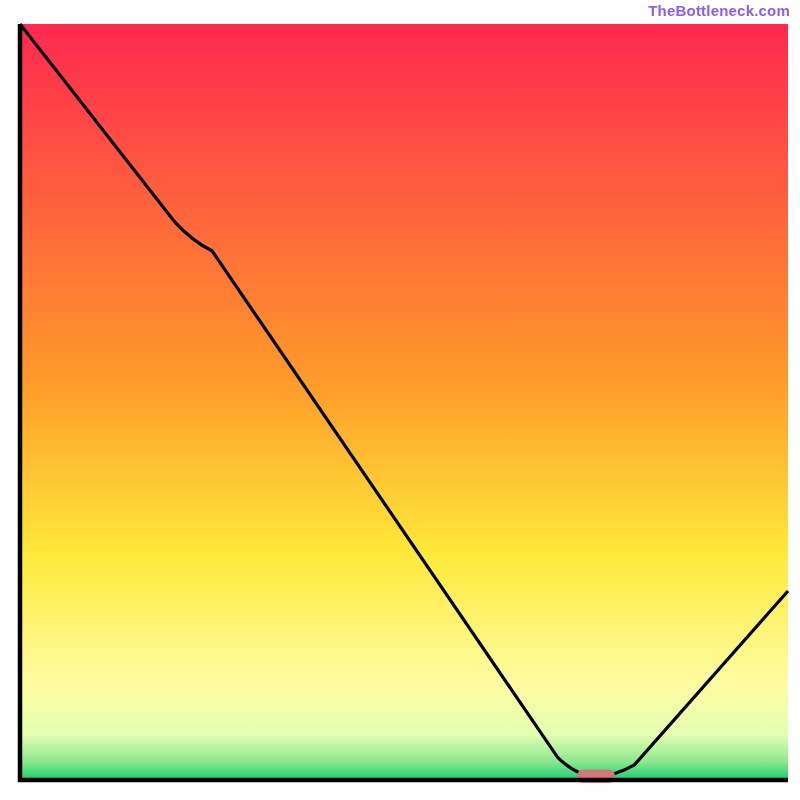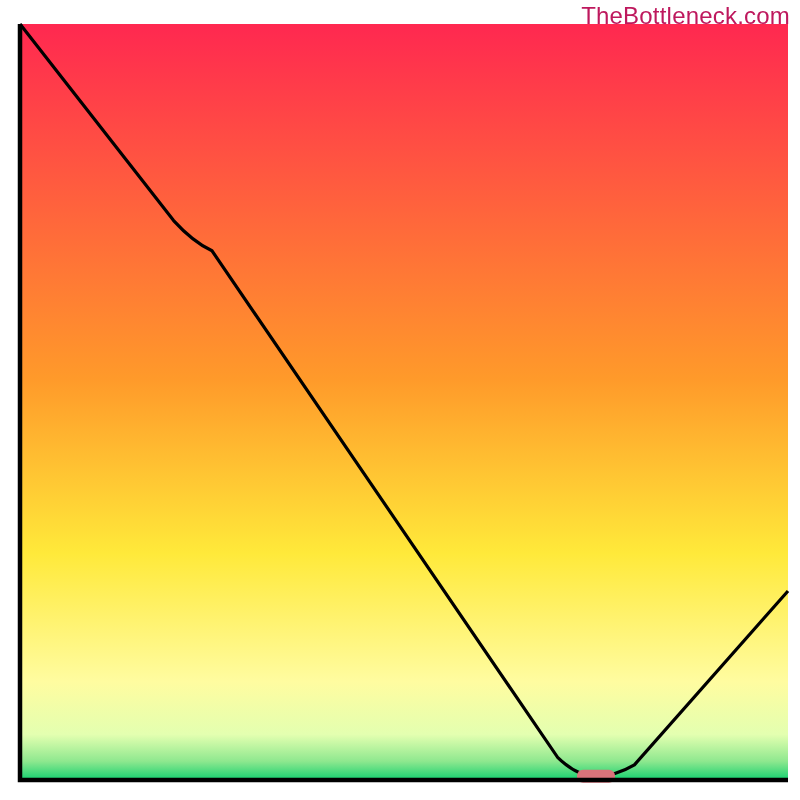--- a/index.html
+++ b/index.html
@@ -12,23 +12,23 @@
   }
   .canvas {
     position: relative;
     width: 800px;
     height: 800px;
   }
   .watermark {
     position: absolute;
     top: 2px;
     right: 10px;
-    font-size: 24px;
-    font-weight: 400;
-    color: #be185d;
+    font-size: 15px;
+    font-weight: 700;
+    color: #8b5cf6;
     letter-spacing: 0.2px;
   }
   svg.chart {
     position: absolute;
     left: 0;
     top: 0;
     width: 800px;
     height: 800px;
   }
 </style>

